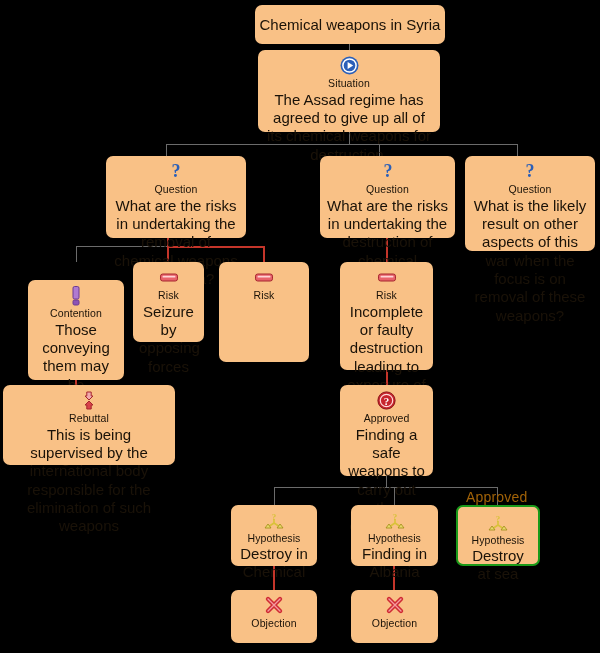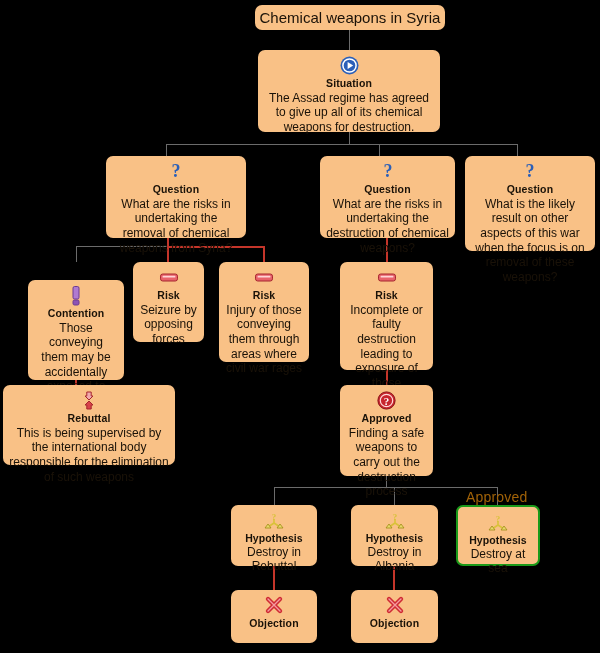--- a/index.html
+++ b/index.html
@@ -60,27 +60,27 @@
   }
 
   .node-icon {
     display: block;
     margin: 1px auto 2px auto;
     height: 19px;
     line-height: 0;
   }
   .node-title {
     font-size: 10.5px;
-    font-weight: bold;
+    font-weight: normal;
     display: block;
     margin-bottom: 1px;
     letter-spacing: 0.1px;
   }
   .node-text {
-    font-size: 12px;
+    font-size: 15px;
     display: block;
   }
   .node.compact .node-title { margin-bottom: 0; }
 
   .approved-label {
     position: absolute;
     color: #a16207;
     font-size: 14px;
     letter-spacing: 0.2px;
   }
@@ -115,21 +115,21 @@
 
   <div class="line v" style="left:386px; top:476px; height:11px;"></div>
   <div class="line h" style="left:274px; top:487px; width:224px;"></div>
   <div class="line v" style="left:274px; top:487px; height:18px;"></div>
   <div class="line v" style="left:394px; top:487px; height:18px;"></div>
   <div class="line v" style="left:497px; top:487px; height:18px;"></div>
 
   <div class="line red v" style="left:273px; top:566px; height:24px;"></div>
   <div class="line red v" style="left:393px; top:566px; height:24px;"></div>
 
-  <div class="title-node" style="left:255px; top:5px; width:190px; height:25px;">
+  <div class="title-node" style="left:255px; top:5px; width:190px; height:39px;">
     <span>Chemical weapons in Syria</span>
   </div>
 
   <div class="node" style="left:258px; top:50px; width:182px; height:82px;">
     <span class="node-icon">
       <svg width="19" height="19" viewBox="0 0 19 19">
         <circle cx="9.5" cy="9.5" r="9" fill="#2b5fb8"></circle>
         <circle cx="9.5" cy="9.5" r="6.6" fill="none" stroke="#ffffff" stroke-width="1.5"></circle>
         <polygon points="7.6,6 13.2,9.5 7.6,13" fill="#ffffff"></polygon>
       </svg>
@@ -191,21 +191,20 @@
   </div>
 
   <div class="node" style="left:219px; top:262px; width:90px; height:100px;">
     <span class="node-icon">
       <svg width="20" height="19" viewBox="0 0 20 19">
         <rect x="1.5" y="6" width="17" height="7" rx="2.2" fill="#e8626a" stroke="#a6262e" stroke-width="1"></rect>
         <rect x="3.5" y="7.8" width="13" height="1.8" rx="0.9" fill="#ffd3d6"></rect>
       </svg>
     </span>
     <span class="node-title">Risk</span>
-    <span class="node-text">Injury of those conveying them through areas where civil war rages</span>
   </div>
 
   <div class="node" style="left:340px; top:262px; width:93px; height:108px;">
     <span class="node-icon">
       <svg width="20" height="19" viewBox="0 0 20 19">
         <rect x="1.5" y="6" width="17" height="7" rx="2.2" fill="#e8626a" stroke="#a6262e" stroke-width="1"></rect>
         <rect x="3.5" y="7.8" width="13" height="1.8" rx="0.9" fill="#ffd3d6"></rect>
       </svg>
     </span>
     <span class="node-title">Risk</span>
@@ -240,34 +239,34 @@
   <div class="node compact" style="left:231px; top:505px; width:86px; height:61px;">
     <span class="node-icon">
       <svg width="22" height="19" viewBox="0 0 22 19">
         <text x="11" y="9" text-anchor="middle" font-family="Liberation Serif, serif" font-size="9" font-weight="bold" fill="#d9c23a">?</text>
         <path d="M11 8 L11 12 M11 12 L5 16 M11 12 L17 16" stroke="#d9c23a" stroke-width="1.6" fill="none"></path>
         <polygon points="5,13 8,17 2,17" fill="#e8d96a" stroke="#a08b16" stroke-width="0.8"></polygon>
         <polygon points="17,13 20,17 14,17" fill="#e8d96a" stroke="#a08b16" stroke-width="0.8"></polygon>
       </svg>
     </span>
     <span class="node-title">Hypothesis</span>
-    <span class="node-text">Destroy in Rebuttal</span>
+    <span class="node-text">Destroy in Chemical</span>
   </div>
 
   <div class="node compact" style="left:351px; top:505px; width:87px; height:61px;">
     <span class="node-icon">
       <svg width="22" height="19" viewBox="0 0 22 19">
         <text x="11" y="9" text-anchor="middle" font-family="Liberation Serif, serif" font-size="9" font-weight="bold" fill="#d9c23a">?</text>
         <path d="M11 8 L11 12 M11 12 L5 16 M11 12 L17 16" stroke="#d9c23a" stroke-width="1.6" fill="none"></path>
         <polygon points="5,13 8,17 2,17" fill="#e8d96a" stroke="#a08b16" stroke-width="0.8"></polygon>
         <polygon points="17,13 20,17 14,17" fill="#e8d96a" stroke="#a08b16" stroke-width="0.8"></polygon>
       </svg>
     </span>
     <span class="node-title">Hypothesis</span>
-    <span class="node-text">Destroy in Albania</span>
+    <span class="node-text">Finding in Albania</span>
   </div>
 
   <div class="node compact approved" style="left:456px; top:505px; width:84px; height:61px;">
     <span class="node-icon">
       <svg width="22" height="19" viewBox="0 0 22 19">
         <text x="11" y="9" text-anchor="middle" font-family="Liberation Serif, serif" font-size="9" font-weight="bold" fill="#d9c23a">?</text>
         <path d="M11 8 L11 12 M11 12 L5 16 M11 12 L17 16" stroke="#d9c23a" stroke-width="1.6" fill="none"></path>
         <polygon points="5,13 8,17 2,17" fill="#e8d96a" stroke="#a08b16" stroke-width="0.8"></polygon>
         <polygon points="17,13 20,17 14,17" fill="#e8d96a" stroke="#a08b16" stroke-width="0.8"></polygon>
       </svg>

